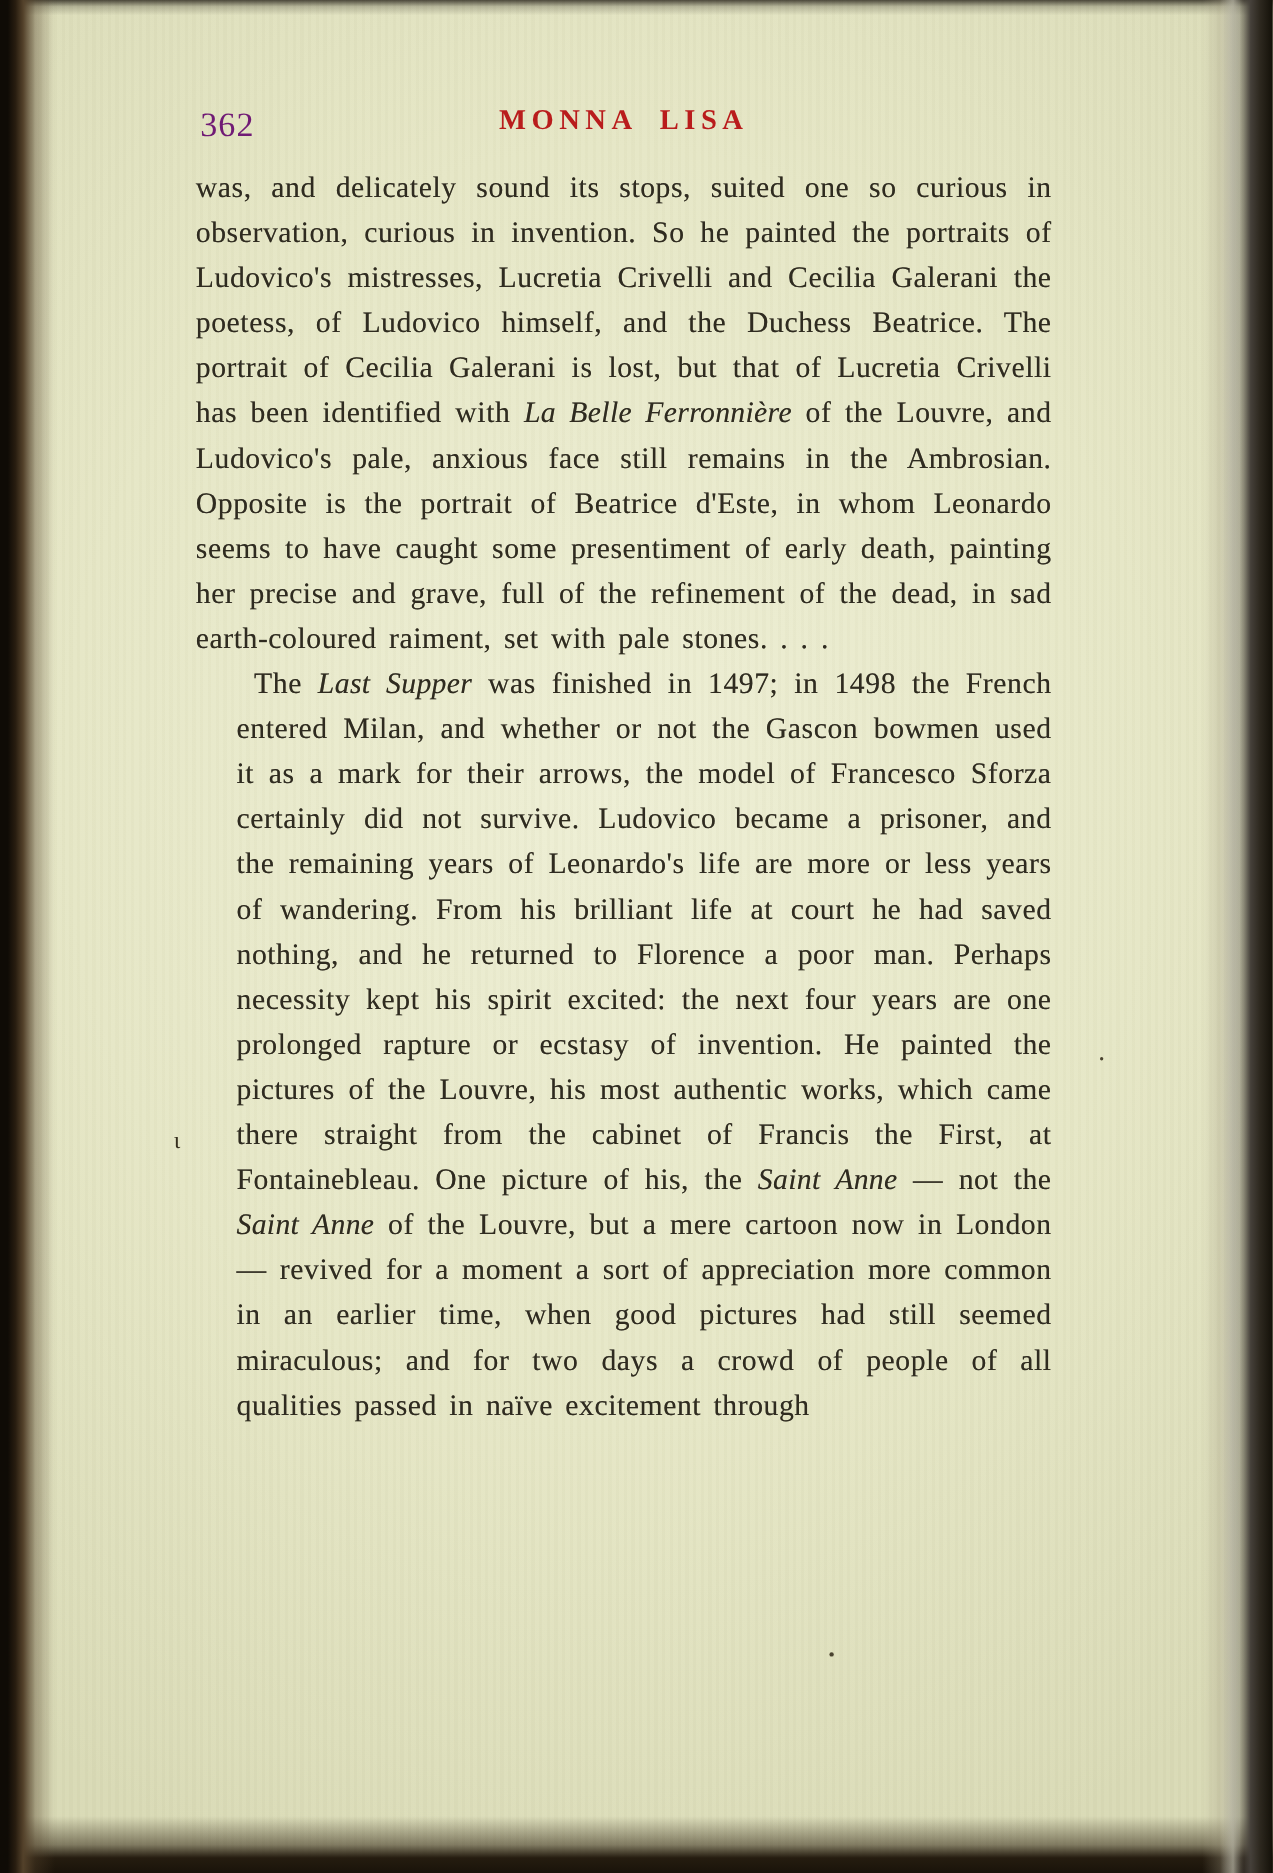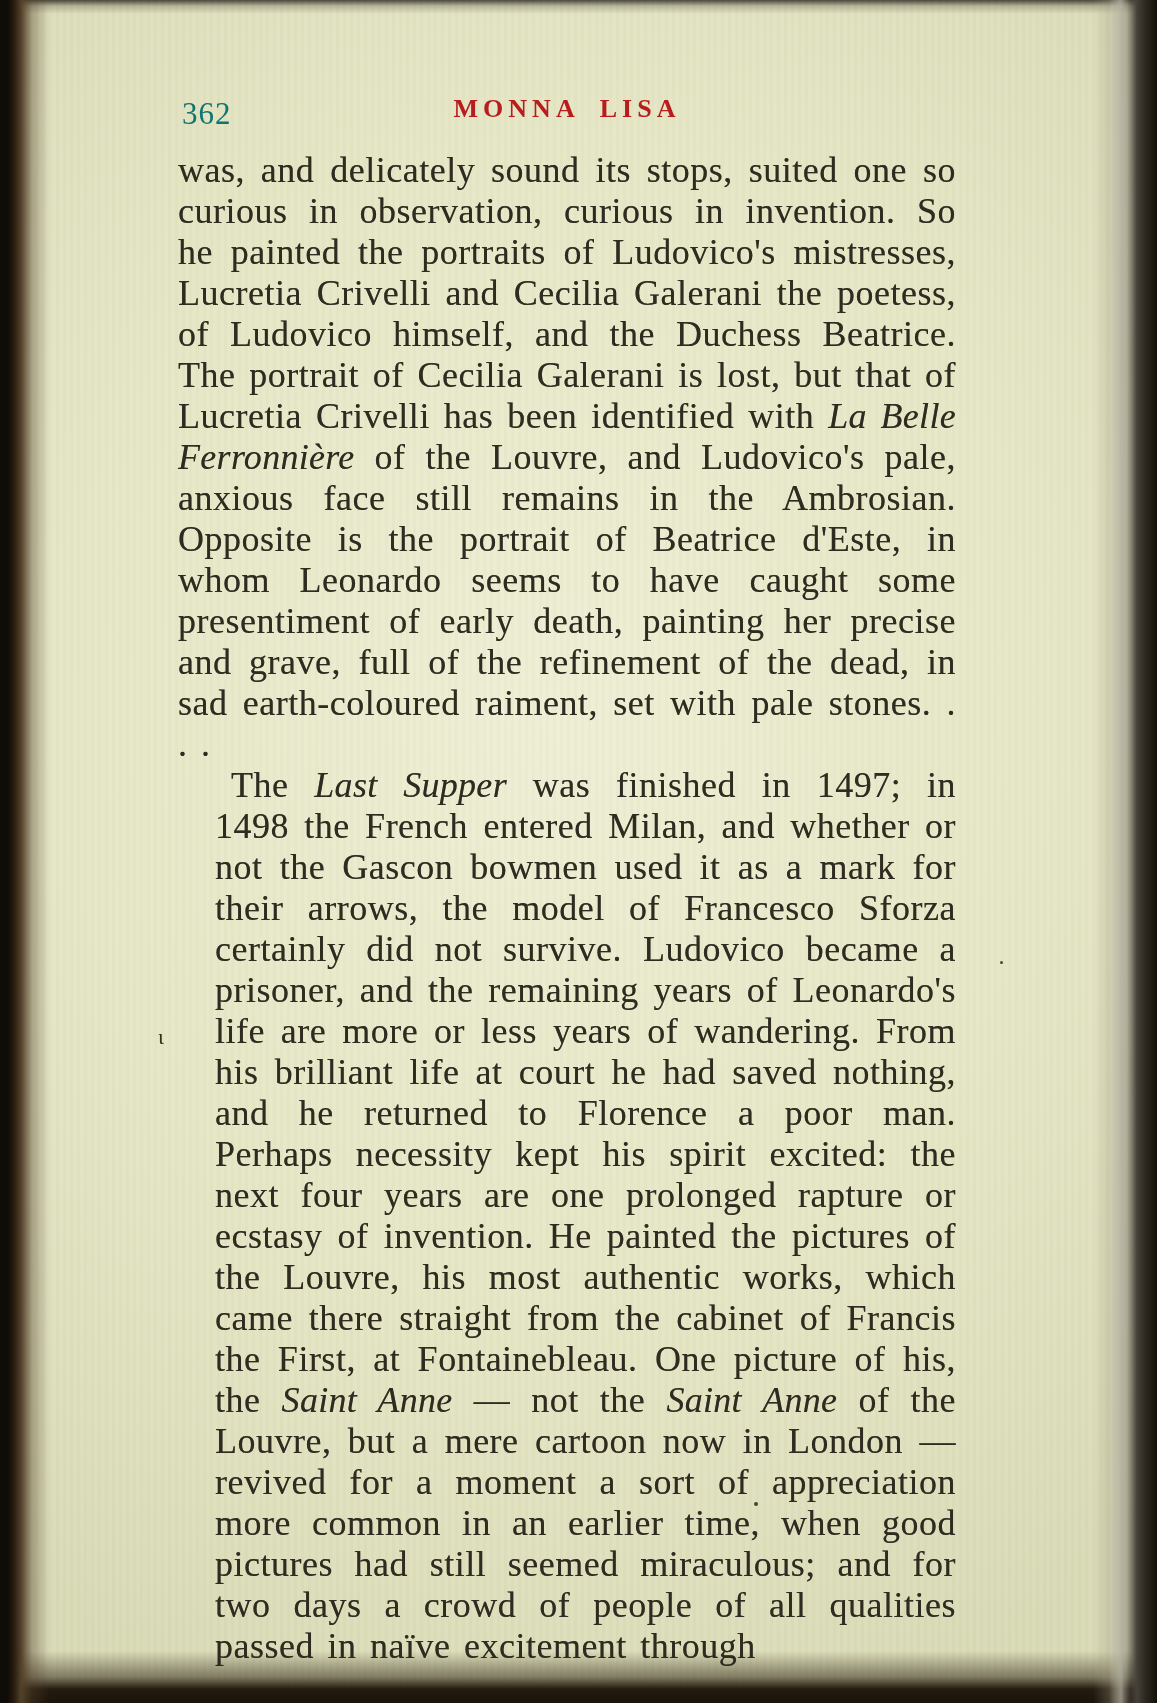--- a/index.html
+++ b/index.html
@@ -40,42 +40,42 @@
     width: 778px;
     height: 44px;
     color: #2c281c;
   }
   .page-number {
     position: absolute;
     left: 4px;
     top: 4px;
     font-size: 31px;
     letter-spacing: 1px;
-    color: #0f766e;
+    color: #701a75;
   }
   .running-head {
     position: absolute;
     left: 0;
     right: 0;
     top: 2px;
     text-align: center;
     font-size: 26px;
     font-weight: bold;
     letter-spacing: 5px;
     word-spacing: 10px;
     color: #b91c1c;
   }
 
   .page-text {
     position: absolute;
     top: 150px;
     left: 178px;
     width: 778px;
     color: #2f2b20;
-    font-size: 36px;
+    font-size: 27px;
     line-height: 41px;
     text-align: justify;
     letter-spacing: 0.5px;
     word-spacing: 4px;
     text-shadow: 0 0 0.5px rgba(47,43,32,0.55);
   }
   .page-text p { margin: 0; }
   .page-text p.indent { text-indent: 16px; margin-left: 37px; }
   .page-text i { letter-spacing: 0.3px; }
 

